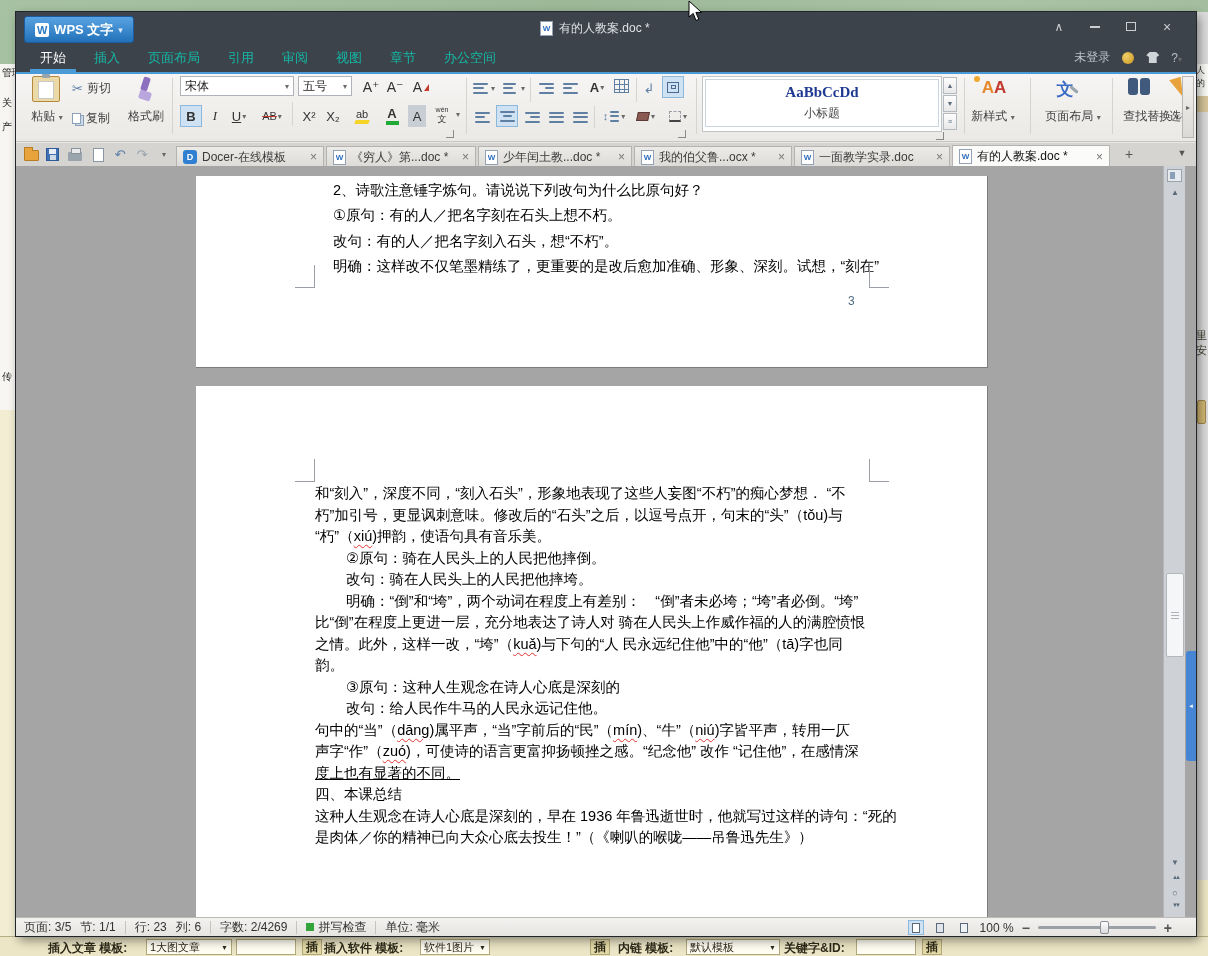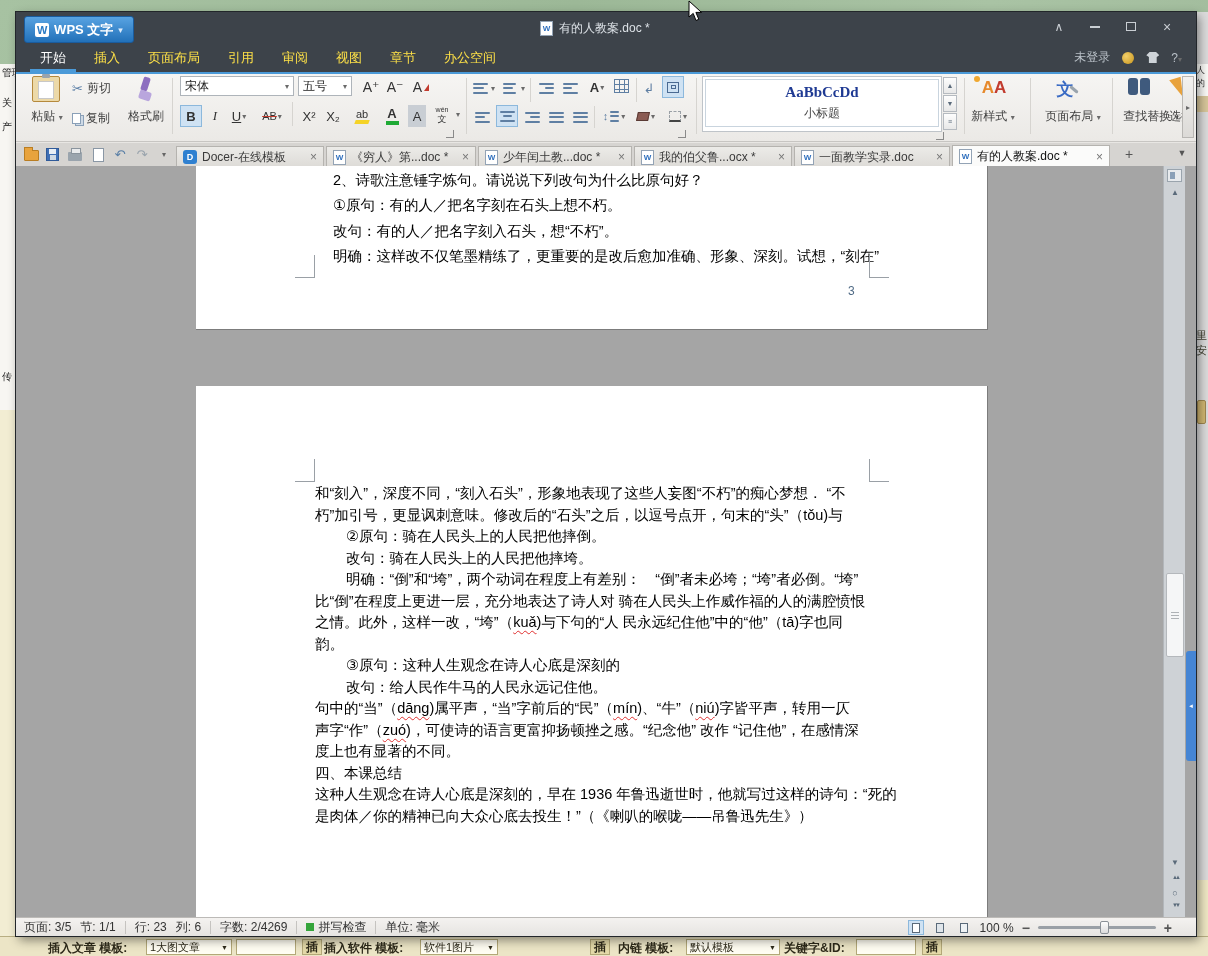--- a/index.html
+++ b/index.html
@@ -19,21 +19,21 @@
 font-size:11px;line-height:14px;text-align:center;font-weight:bold}
 #wps-btn .car{font-size:9px;font-weight:normal;color:#dbeafb}
 #doc-title{left:524px;top:8px;color:#dde2e7;font-size:12px;display:flex;gap:6px;align-items:center}
 .docpage{width:13px;height:15px;background:#fff;border:1px solid #93a3b5;position:relative;
 font-size:8px;font-weight:bold;color:#2f6fbd;line-height:14px;text-align:center}
 #win-controls{right:16px;top:6px;display:flex;gap:10px}
 #win-controls .wc{width:26px;height:18px;color:#c9ced3;font-size:12px;text-align:center;line-height:18px}
 #win-controls .boxg{width:10px;height:9px;border:1px solid #c9ced3;display:inline-block;margin-top:4px}
 #win-controls .bar{width:10px;height:2px;background:#c9ced3;display:inline-block;margin-bottom:3px}
 #menubar{left:0;top:34px;width:100%;height:26px;background:#3d434a;display:flex;align-items:stretch;padding-left:10px}
-.mitem{padding:0 14px;font-size:13px;color:#fde047;line-height:24px;position:relative}
+.mitem{padding:0 14px;font-size:13px;color:#14b8a6;line-height:24px;position:relative}
 .mitem.active{color:#fff}
 .mitem.active:after{content:"";position:absolute;left:4px;right:4px;bottom:0;height:3px;background:#4b9ad8}
 #menu-right{right:14px;top:37px;display:flex;gap:12px;align-items:center;color:#b9c0c7;font-size:12px}
 #coin-icon{width:12px;height:12px;border-radius:50%;background:radial-gradient(circle at 35% 35%,#f2cf6a,#c8951d);display:inline-block}
 #shirt-icon{width:13px;height:11px;background:#cfd4d9;clip-path:polygon(25% 0,75% 0,100% 30%,80% 45%,80% 100%,20% 100%,20% 45%,0 30%)}
 #blueline{left:0;top:60px;width:100%;height:2px;background:#4b9ad8}
 
 #ribbon{left:0;top:62px;width:100%;height:68px;background:linear-gradient(#f6f5f3,#ebe9e6);border-bottom:1px solid #c7c5c2}
 .rsep{width:1px;height:56px;background:#d6d4d0;top:4px}
 .rlabel{font-size:12px;color:#3f3f3f;text-align:center;white-space:nowrap}
@@ -128,21 +128,21 @@
 
 <div class="a" id="taskbar">
   <span class="tlbl" style="left:48px">插入文章 模板:</span>
   <div class="tdd" style="left:146px;width:86px">
     <span>1大图文章</span>
     <span style="font-size:7px">▼</span>
   </div>
   <div class="tdd" style="left:236px;width:60px"></div>
   <span class="tbtn" style="left:302px">插</span>
   <span class="tlbl" style="left:324px">插入软件 模板:</span>
-  <div class="tdd" style="left:420px;width:78px">
+  <div class="tdd" style="left:420px;width:70px">
     <span>软件1图片</span>
     <span style="font-size:7px">▼</span>
   </div>
   <span class="tbtn" style="left:590px">插</span>
   <span class="tlbl" style="left:618px">内链 模板:</span>
   <div class="tdd" style="left:686px;width:94px">
     <span>默认模板</span>
     <span style="font-size:7px">▼</span>
   </div>
   <span class="tlbl" style="left:784px">关键字&amp;ID:</span>
@@ -441,48 +441,49 @@
     <div class="a tab active" style="left:936px;width:158px">
       <span class="docpage">W</span>
       <span style="flex:1;overflow:hidden">有的人教案.doc *</span>
       <span class="x">×</span>
     </div>
     <div class="a" style="left:1102px;top:4px;width:22px;height:16px;text-align:center;font-size:14px;color:#555;line-height:15px">+</div>
     <div class="a" style="left:1156px;top:5px;width:20px;height:14px;text-align:center;font-size:9px;color:#555">▼</div>
   </div>
 
   <div class="a" id="docarea">
-    <div class="a page" id="page1" style="top:0;height:164px">
+    <div class="a page" id="page1" style="top:10px;height:192px">
       <div class="dlines" style="position:absolute;left:119px;top:2px;right:60px;font-size:14.5px;line-height:25.4px" id="page1-lines">
           <div class="dline" style="padding-left: 18px;"><span>2、诗歌注意锤字炼句。请说说下列改句为什么比原句好？</span></div>
           <div class="dline" style="padding-left: 18px;"><span>①原句：有的人／把名字刻在石头上想不朽。</span></div>
           <div class="dline" style="padding-left: 18px;"><span>改句：有的人／把名字刻入石头，想“不朽”。</span></div>
           <div class="dline" style="padding-left: 18px;"><span>明确：这样改不仅笔墨精练了，更重要的是改后愈加准确、形象、深刻。试想，“刻在”</span></div>
         </div>
       <div class="a mark mk-bl" style="left:99px;top:89px"></div>
       <div class="a mark mk-br" style="left:673px;top:89px"></div>
       <div class="a" style="left:652px;top:118px;font-size:12px;color:#4f6a85">3</div>
     </div>
     <div class="a page" id="page2" style="top:220px;height:531px;border-bottom:none">
       <div class="a mark mk-bl" style="left:99px;top:73px"></div>
       <div class="a mark mk-br" style="left:673px;top:73px"></div>
       <div class="dlines" style="position:absolute;left:119px;top:97px;right:58px;font-size:14.5px;line-height:21.5px" id="page2-lines">
           <div class="dline" style="padding-left: 0px;"><span>和“刻入”，深度不同，“刻入石头”，形象地表现了这些人妄图“不朽”的痴心梦想． “不</span></div>
           <div class="dline" style="padding-left: 0px;"><span>朽”加引号，更显讽刺意味。修改后的“石头”之后，以逗号点开，句末的“头”（tǒu)与</span></div>
+          <div class="dline" style="padding-left: 0px;"><span>“朽”（</span><span class="spell">xiú</span><span>)押韵，使语句具有音乐美。</span></div>
           <div class="dline" style="padding-left: 31px;"><span>②原句：骑在人民头上的人民把他摔倒。</span></div>
           <div class="dline" style="padding-left: 31px;"><span>改句：骑在人民头上的人民把他摔垮。</span></div>
           <div class="dline" style="padding-left: 31px;"><span>明确：“倒”和“垮”，两个动词在程度上有差别：　“倒”者未必垮；“垮”者必倒。“垮”</span></div>
           <div class="dline" style="padding-left: 0px;"><span>比“倒”在程度上更进一层，充分地表达了诗人对 骑在人民头上作威作福的人的满腔愤恨</span></div>
           <div class="dline" style="padding-left: 0px;"><span>之情。此外，这样一改，“垮”（</span><span class="spell">kuǎ</span><span>)与下句的“人 民永远纪住他”中的“他”（tā)字也同</span></div>
           <div class="dline" style="padding-left: 0px;"><span>韵。</span></div>
           <div class="dline" style="padding-left: 31px;"><span>③原句：这种人生观念在诗人心底是深刻的</span></div>
           <div class="dline" style="padding-left: 31px;"><span>改句：给人民作牛马的人民永远记住他。</span></div>
           <div class="dline" style="padding-left: 0px;"><span>句中的“当”（</span><span class="spell">dāng</span><span>)属平声，“当”字前后的“民”（</span><span class="spell">mín</span><span>)、“牛”（</span><span class="spell">niú</span><span>)字皆平声，转用一仄</span></div>
           <div class="dline" style="padding-left: 0px;"><span>声字“作”（</span><span class="spell">zuó</span><span>)，可使诗的语言更富抑扬顿挫之感。“纪念他” 改作 “记住他”，在感情深</span></div>
-          <div class="dline" style="padding-left: 0px;"><span>度上也有显著的不同。</span></div>
+          <div class="dline" style="padding-left: 0px; text-decoration: underline;"><span>度上也有显著的不同。</span></div>
           <div class="dline" style="padding-left: 0px;"><span>四、本课总结</span></div>
           <div class="dline" style="padding-left: 0px;"><span>这种人生观念在诗人心底是深刻的，早在 1936 年鲁迅逝世时，他就写过这样的诗句：“死的</span></div>
           <div class="dline" style="padding-left: 0px;"><span>是肉体／你的精神已向大众心底去投生！”（《喇叭的喉咙——吊鲁迅先生》）</span></div>
         </div>
     </div>
 
     <div class="a" id="vscroll">
       <div class="a" style="left:3px;top:3px;width:15px;height:13px;background:#e7eaed;border:1px solid #9aa4ad">
         <div class="a" style="left:2px;top:2px;width:5px;height:7px;background:#8aa0b8"></div>
       </div>

